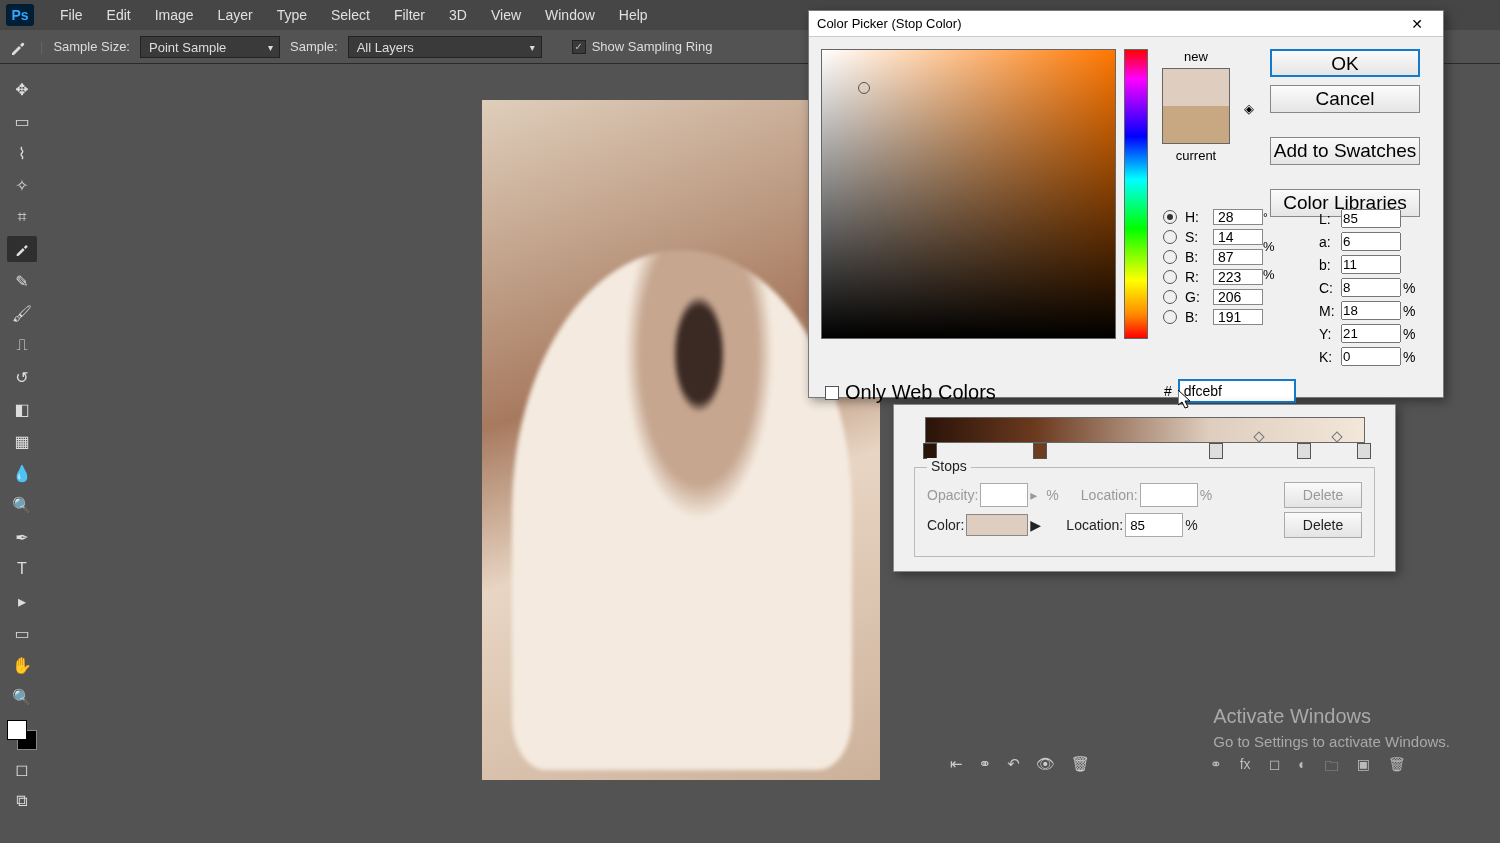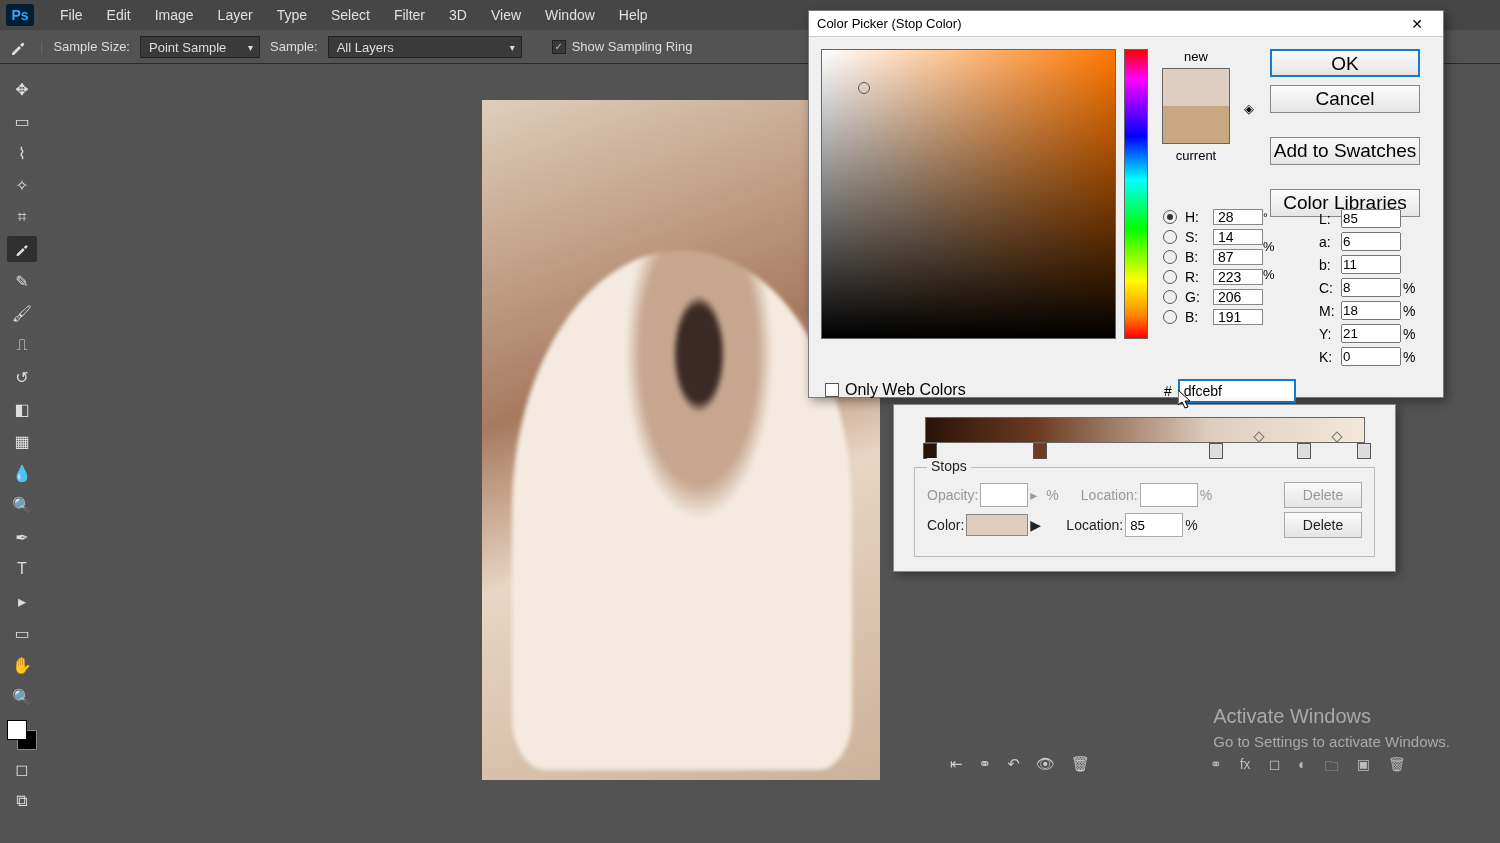--- a/index.html
+++ b/index.html
@@ -45,21 +45,21 @@
 .btn-col { width:150px; display:flex; flex-direction:column; gap:8px; }
 .btn-col .btn { height:28px; border:1px solid #888; background:linear-gradient(#fbfbfb,#e5e5e5); text-align:center; line-height:26px; font-size:19px; }
 .btn-col .btn.primary { border:2px solid #147acc; }
 .fields { position:absolute; left:354px; top:198px; display:grid; grid-template-columns:18px 24px 54px; align-items:center; gap:4px 4px; font-size:14px; }
 .fields .radio { width:14px; height:14px; border-radius:50%; border:1px solid #555; }
 .fields .radio.on::after { content:""; display:block; width:6px; height:6px; background:#333; border-radius:50%; margin:3px; }
 .fields input { width:50px; height:16px; border:1px solid #888; padding:0 4px; font-size:14px; background:#fff; }
 .fields-right { position:absolute; left:490px; top:198px; display:grid; grid-template-columns:18px 20px 60px 14px; gap:4px 2px; align-items:center; font-size:14px; }
 .hex-row { position:absolute; left:355px; top:368px; display:flex; align-items:center; gap:6px; font-size:14px; }
 .hex-row input { width:118px; height:24px; border:2px solid #147acc; padding:0 4px; font-size:14px; }
-.webonly { position:absolute; left:16px; top:370px; font-size:16px; display:flex; align-items:center; gap:6px; }
+.webonly { position:absolute; left:16px; top:370px; font-size:20px; display:flex; align-items:center; gap:6px; }
 .webonly .cb { width:14px; height:14px; border:1px solid #555; background:#fff; }
 .deg { position:absolute; left:454px; top:200px; font-size:12px; }
 
 
 .grad-dialog { position:absolute; left:893px; top:404px; width:503px; height:168px; background:#f0f0f0; border:1px solid #888; padding:8px 20px; box-shadow:3px 3px 10px rgba(0,0,0,.4); font-size:14px; color:#222; }
 .grad-bar { height:26px; width:440px; background:linear-gradient(to right,#2a1309,#6b3a1f 25%,#dfcebf 65%,#f2e7d9); border:1px solid #666; margin:4px auto 0; }
 .stop-row { position:relative; height:20px; width:440px; margin:0 auto; }
 .stop-row .stop { width:14px; height:16px; background:#e6e6e6; border:1px solid #555; position:absolute; top:0; }
 .stop-row .diamond { width:8px; height:8px; border:1px solid #777; transform:rotate(45deg); position:absolute; top:-10px; }
 .stops-box { border:1px solid #bbb; padding:10px 12px 14px; margin-top:4px; position:relative; }
@@ -102,21 +102,21 @@
 </div>
 
 <div class="options">
   <div class="tool-icon">
     <svg width="18" height="18" viewBox="0 0 18 18">
         <path d="M3 15l7-7 2 2-7 7H3v-2z M11 7l2-2c1-1 3 1 2 2l-2 2z" fill="#ddd"></path>
       </svg>
   </div>
   <span style="color:#666">|</span>
   <span>Sample Size:</span>
-  <div class="dropdown" style="width:120px">Point Sample</div>
+  <div class="dropdown" style="width:140px">Point Sample</div>
   <span>Sample:</span>
   <div class="dropdown" style="width:194px">All Layers</div>
   <div class="checkbox-wrap">
     <div class="checkbox">✓</div>
     <span>Show Sampling Ring</span>
   </div>
 </div>
 
 <div class="left-tools">
   <div class="tool">✥</div>

